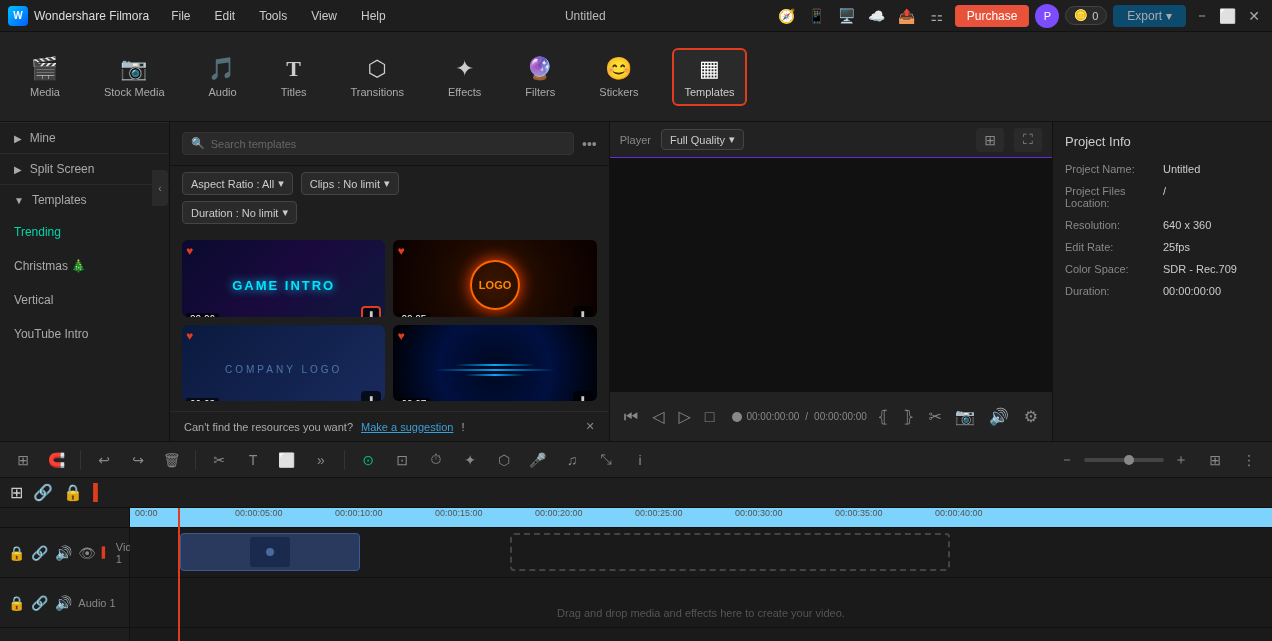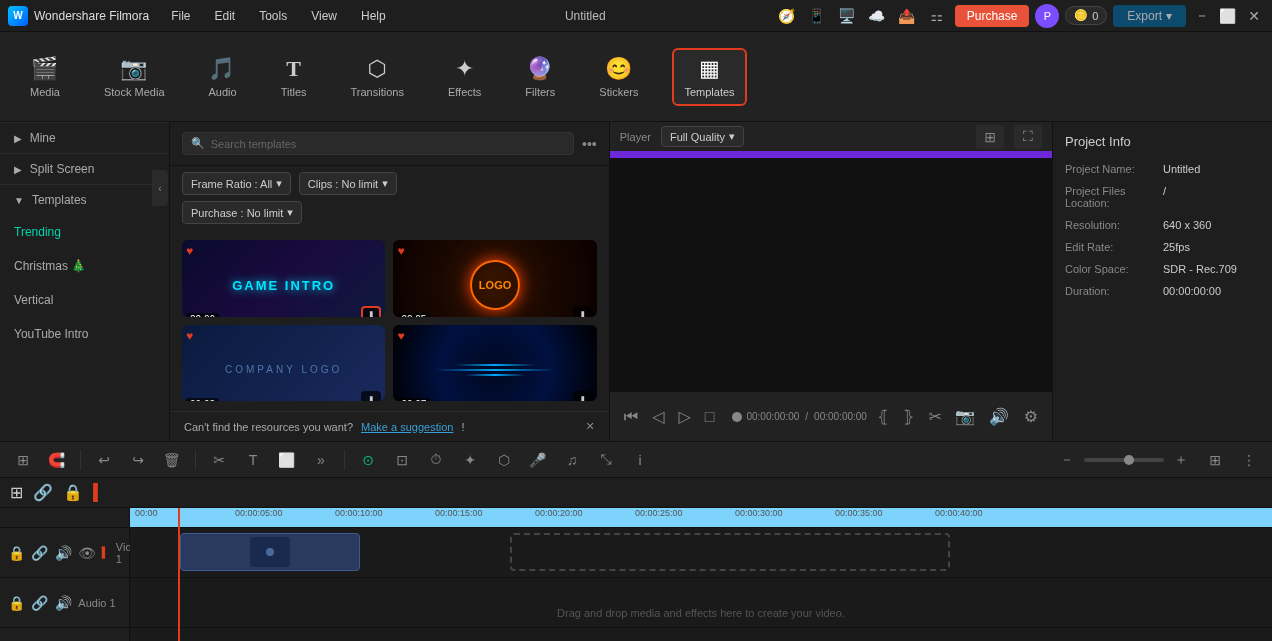--- a/index.html
+++ b/index.html
@@ -333,21 +333,21 @@
       flex-direction: column;
       background: #1a1a1a;
     }
     .player-toolbar {
       height: 36px;
       background: #222;
       display: flex;
       align-items: center;
       padding: 0 10px;
       gap: 10px;
-      border-bottom: 7px solid #6d28d9;
+      border-bottom: 1px solid #6d28d9;
     }
     .player-label { font-size: 11px; color: #888; }
     .quality-dropdown {
       background: #2a2a2a;
       border: 1px solid #444;
       border-radius: 4px;
       padding: 3px 8px;
       font-size: 11px;
       color: #ccc;
       display: flex;
@@ -703,31 +703,31 @@
   <div class="templates-panel">
     <div class="templates-header">
       <div class="search-box">
         <span>🔍</span>
         <span style="color:#666;">Search templates</span>
       </div>
       <span class="more-btn">•••</span>
     </div>
     <div class="filters-row">
       <div class="filter-dropdown">
-        <span>Frame Ratio : All</span>
+        <span>Aspect Ratio : All</span>
         <span>▾</span>
       </div>
       <div class="filter-dropdown">
         <span>Clips : No limit</span>
         <span>▾</span>
       </div>
     </div>
     <div class="filters-row" style="padding-top:0;">
       <div class="filter-dropdown">
-        <span>Purchase : No limit</span>
+        <span>Duration : No limit</span>
         <span>▾</span>
       </div>
     </div>
 
     <div class="templates-grid">
 
       <div class="template-card">
         <div class="template-thumb game-intro">
           <div class="game-intro-text">GAME INTRO</div>
           <span class="heart-icon">♥</span>

